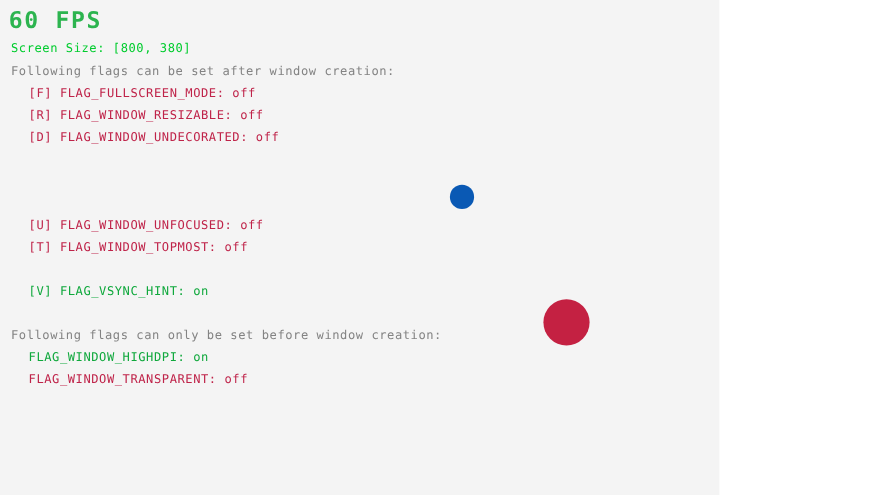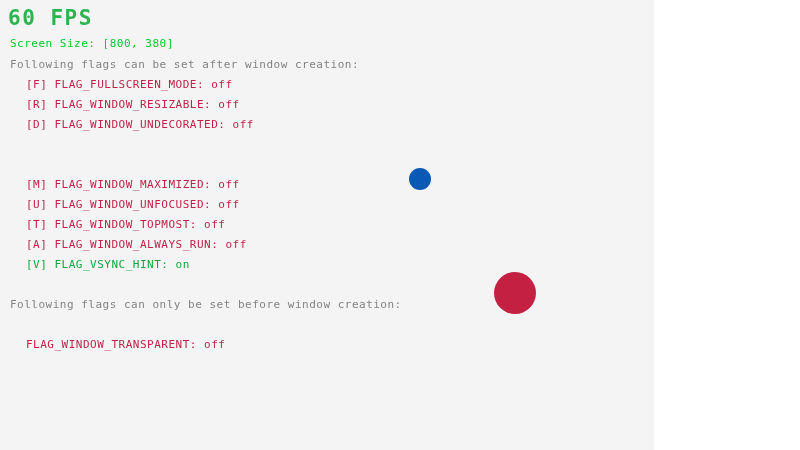--- a/index.html
+++ b/index.html
@@ -78,27 +78,26 @@
 
   <div class="txt" id="fps-counter">60 FPS</div>
 
   <div class="txt" id="screen-size-label">Screen Size: [800, 380]</div>
 
   <div class="txt section-header" id="after-creation-header">Following flags can be set after window creation:</div>
 
   <div class="txt flag-line flag-off" style="top:79px">[F] FLAG_FULLSCREEN_MODE: off</div>
   <div class="txt flag-line flag-off" style="top:119px">[D] FLAG_WINDOW_UNDECORATED: off</div>
   <div class="txt flag-line flag-off" style="top:99px">[R] FLAG_WINDOW_RESIZABLE: off</div>
-  <div class="txt flag-line flag-off" style="top:179px">[M] FLAG_WINDOW_MAXIMIZED: off</div>
   <div class="txt flag-line flag-off" style="top:199px">[U] FLAG_WINDOW_UNFOCUSED: off</div>
   <div class="txt flag-line flag-off" style="top:219px">[T] FLAG_WINDOW_TOPMOST: off</div>
-  <div class="txt flag-line flag-off" style="top:239px">[A] FLAG_WINDOW_ALWAYS_RUN: off</div>
   <div class="txt flag-line flag-on" style="top:259px">[V] FLAG_VSYNC_HINT: on</div>
 
   <div class="txt section-header" id="before-creation-header">Following flags can only be set before window creation:</div>
 
+  <div class="txt flag-line flag-on" style="top:319px">FLAG_WINDOW_HIGHDPI: on</div>
   <div class="txt flag-line flag-off" style="top:339px">FLAG_WINDOW_TRANSPARENT: off</div>
 
   <div class="circle" id="circle-blue"></div>
 
   <div class="circle" id="circle-red"></div>
 
 </div>
 
 </body></html>

